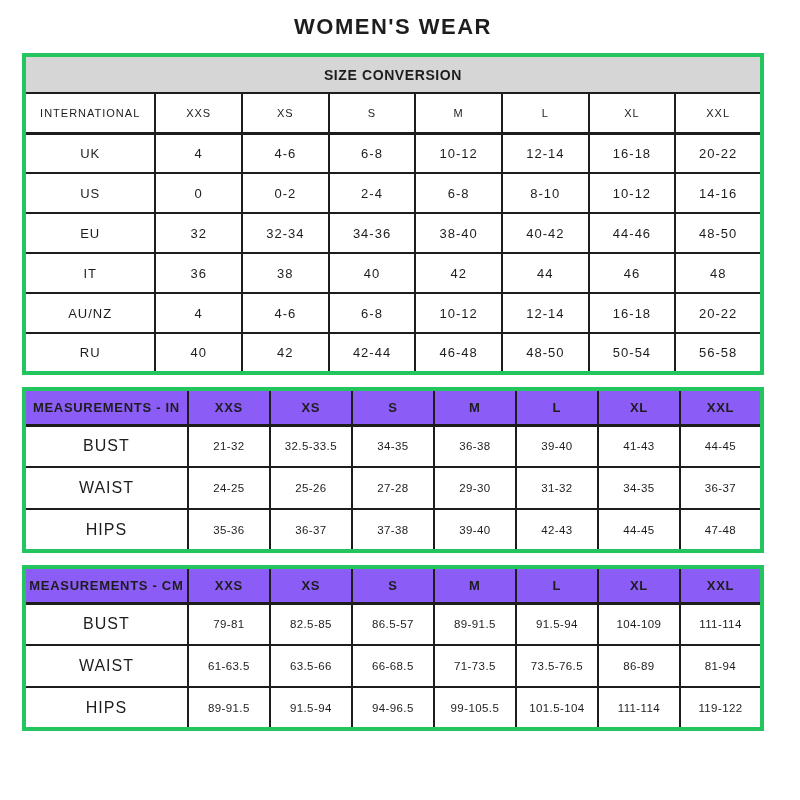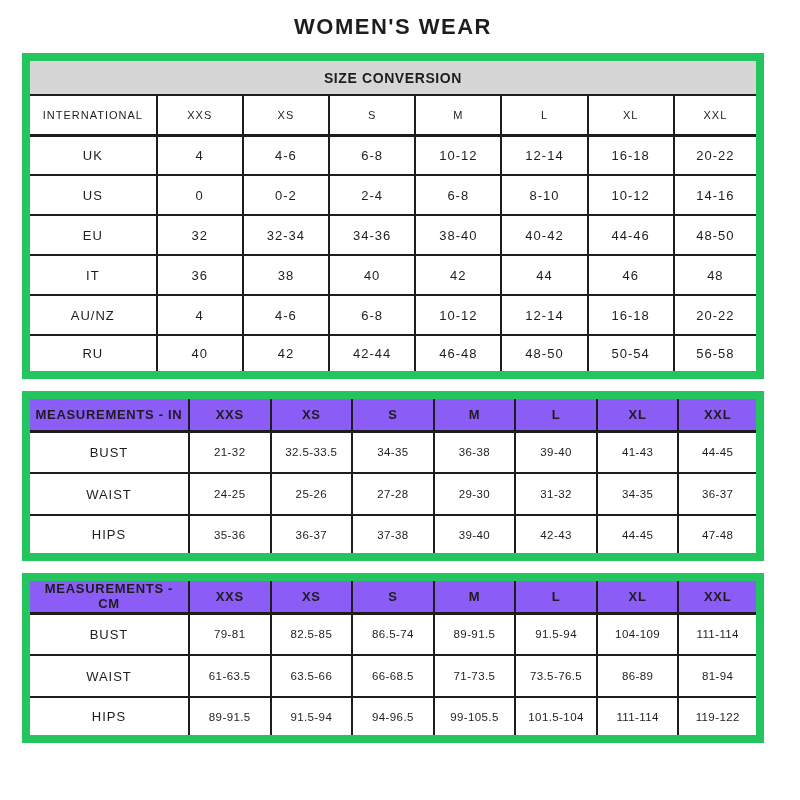--- a/index.html
+++ b/index.html
@@ -18,21 +18,21 @@
     text-align: center;
     font-size: 22px;
     font-weight: bold;
     letter-spacing: 1.5px;
     margin: 8px 0 13px 0;
   }
   table.tbl {
     width: 100%;
     border-collapse: collapse;
     table-layout: fixed;
-    border: 8px solid #22c55e;
+    border: 4px solid #22c55e;
     margin-bottom: 10px;
     margin-top: 12px;
   }
   .tbl th, .tbl td {
     border: 2px solid #1d1d1d;
     text-align: center;
     vertical-align: middle;
     padding: 0 2px;
     overflow: hidden;
   }
@@ -62,21 +62,21 @@
   .meas-tbl thead th {
     background: #8b5cf6;
     height: 36px;
     font-size: 13px;
     font-weight: bold;
     letter-spacing: 0.7px;
     border-bottom: 3px solid #1d1d1d;
   }
   .meas-tbl tbody th {
     height: 42px;
-    font-size: 13px;
+    font-size: 16px;
     font-weight: normal;
     letter-spacing: 1px;
   }
   .meas-tbl tbody td {
     height: 42px;
     font-size: 11.5px;
     font-weight: normal;
     letter-spacing: 0.4px;
   }
 </style>
@@ -255,21 +255,21 @@
           <th>L</th>
           <th>XL</th>
           <th>XXL</th>
         </tr>
     </thead>
     <tbody>
         <tr>
           <th>BUST</th>
           <td>79-81</td>
           <td>82.5-85</td>
-          <td>86.5-74</td>
+          <td>86.5-57</td>
           <td>89-91.5</td>
           <td>91.5-94</td>
           <td>104-109</td>
           <td>111-114</td>
         </tr>
         <tr>
           <th>WAIST</th>
           <td>61-63.5</td>
           <td>63.5-66</td>
           <td>66-68.5</td>

